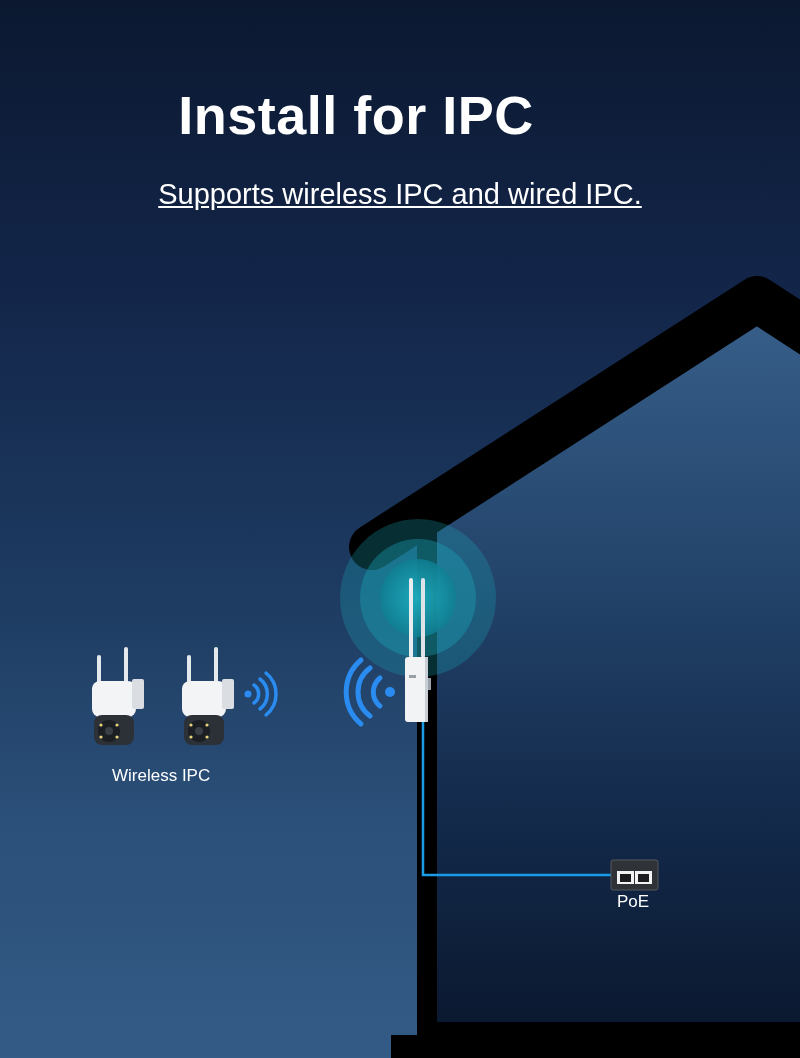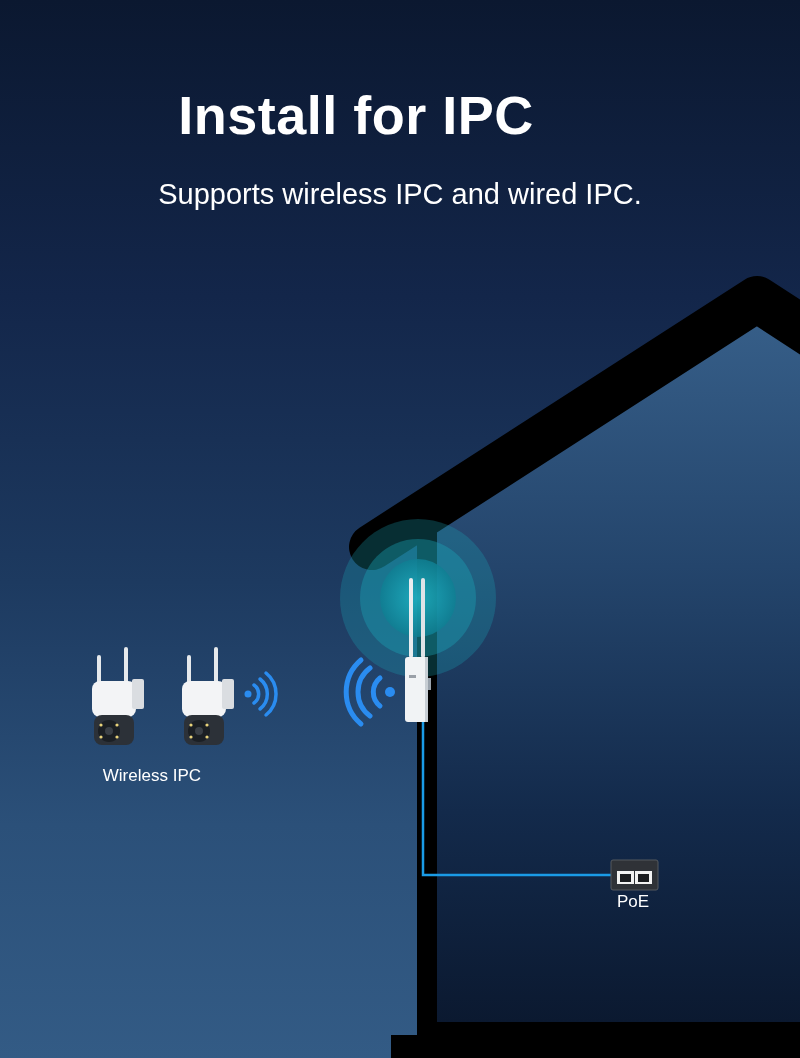--- a/index.html
+++ b/index.html
@@ -4,23 +4,23 @@
 <style>
   html, body { margin:0; padding:0; }
   body { width:800px; height:1058px; overflow:hidden; position:relative;
          font-family:"Liberation Sans", "DejaVu Sans", sans-serif; }
   .bg { position:absolute; inset:0;
         background:linear-gradient(180deg,#0b1830 0%,#13264a 28%,#1d3a60 55%,#2b5079 78%,#335b85 100%); }
   svg.scene { position:absolute; left:0; top:0; }
   .title { position:absolute; left:0; width:712px; top:84px; text-align:center;
            color:#ffffff; font-size:54px; font-weight:bold; letter-spacing:0.5px; }
   .subtitle { position:absolute; left:0; width:800px; top:178px; text-align:center;
-              color:#ffffff; font-size:29px; font-weight:normal; }
+              color:#ffffff; font-size:29px; font-weight:normal;text-decoration:underline; }
   .label { position:absolute; color:#ffffff; font-size:17px; }
-  .lbl-ipc { left:83px; top:766px; width:118px; text-align:right; }
+  .lbl-ipc { left:112px; top:766px; width:118px; text-align:left; }
   .lbl-poe { left:605px; top:892px; width:56px; text-align:center; }
 </style>
 </head>
 <body>
 
 <div class="bg"></div>
 
 <svg class="scene" width="800" height="1058" viewBox="0 0 800 1058">
   <defs>
     <linearGradient id="interior" x1="0" y1="0" x2="0" y2="1">

